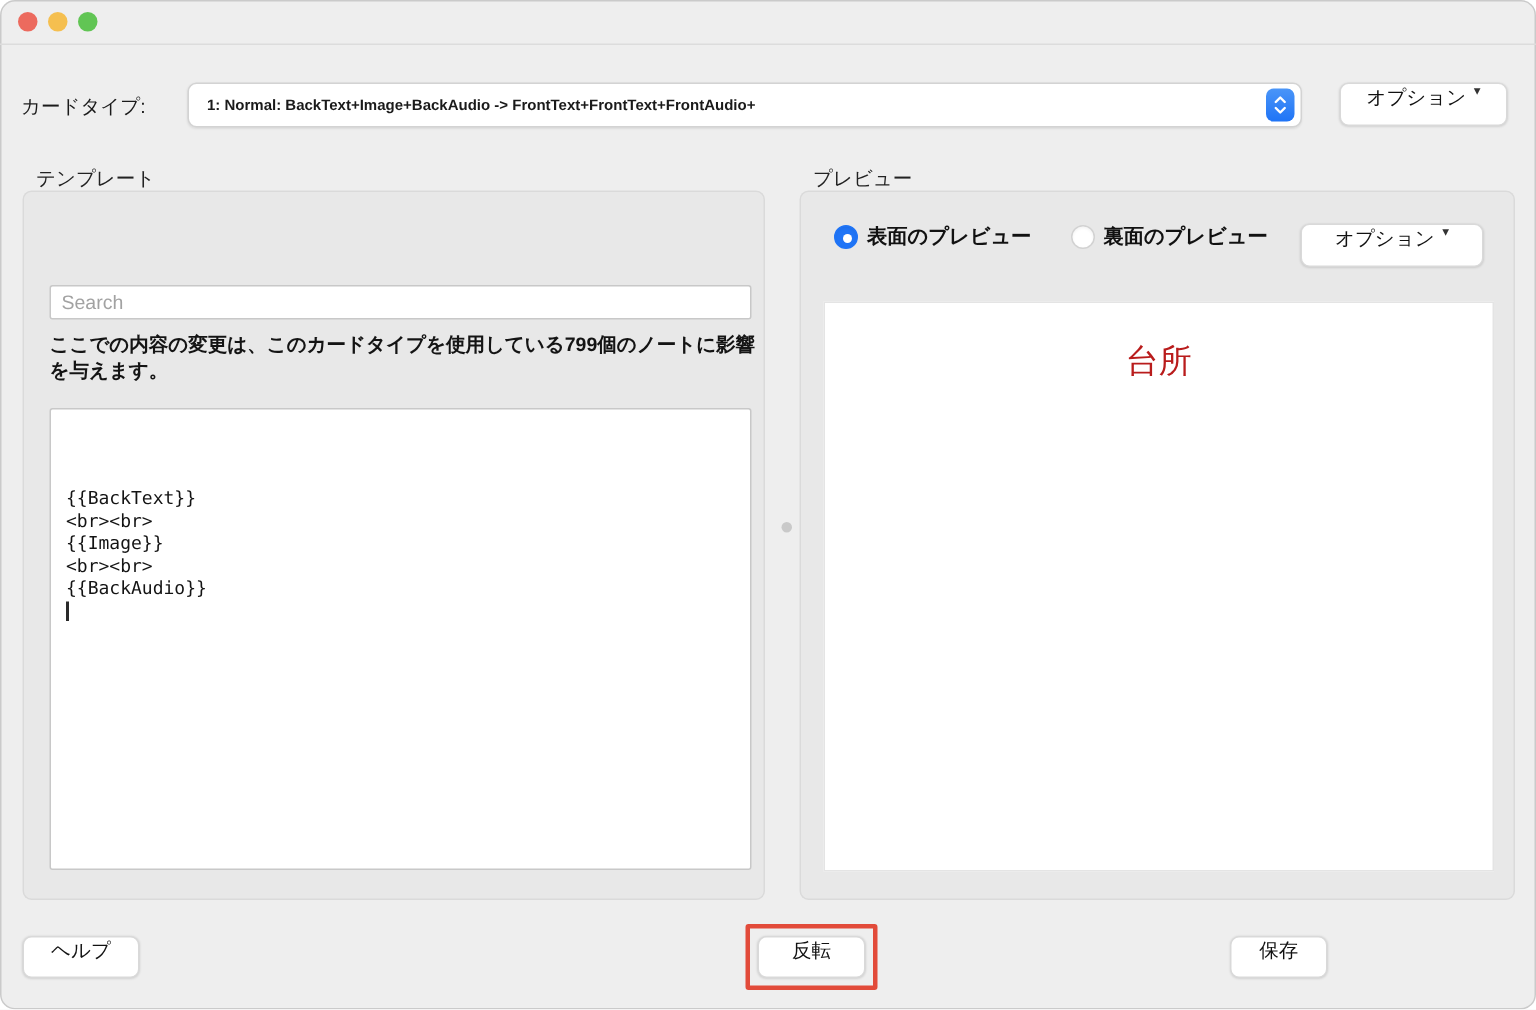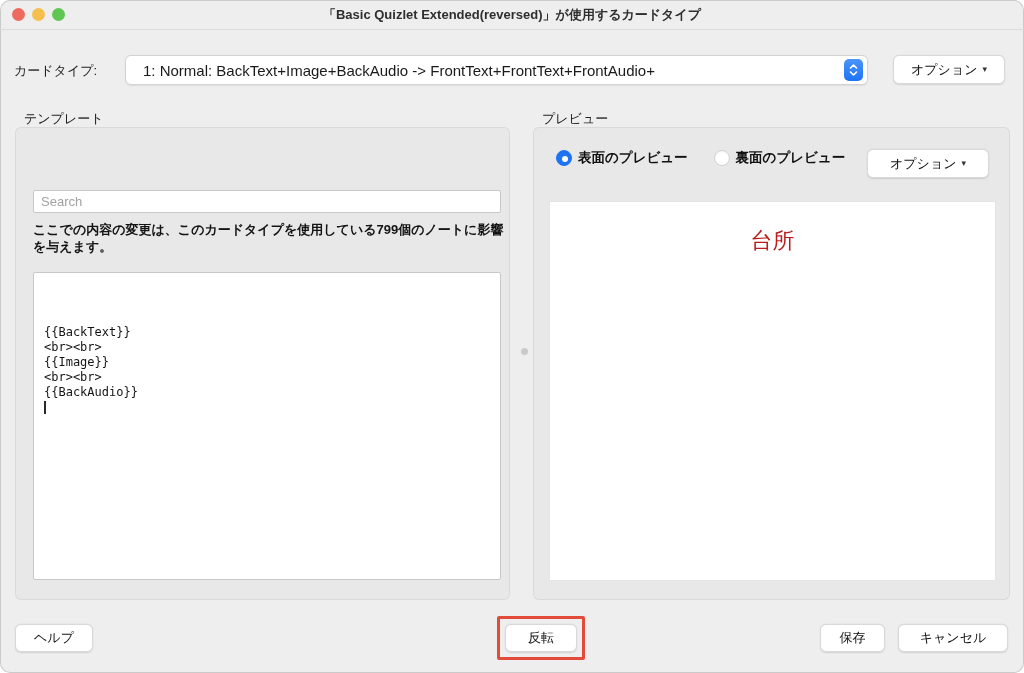--- a/index.html
+++ b/index.html
@@ -22,27 +22,27 @@
   .light.close{background:var(--light-close);}
   .light.min{background:var(--light-min);}
   .light.zoom{background:var(--light-zoom);}
   .title{font-size:13px;font-weight:700;color:#2e2e2e;}
 
   
   .ct-label{position:absolute;left:14px;top:62px;font-size:13px;font-weight:500;color:#1a1a1a;}
   .ct-select{position:absolute;left:125px;top:55px;width:743px;height:30px;background:#fff;
     border:1px solid #d3d3d3;border-radius:6px;display:flex;align-items:center;
     box-shadow:0 .5px 1.5px rgba(0,0,0,.08);cursor:default;}
-  .ct-select .sel-text{padding-left:17px;font-size:15px;font-weight:400;color:#1a1a1a;
+  .ct-select .sel-text{padding-left:12px;font-size:10px;font-weight:700;color:#1a1a1a;
     white-space:nowrap;overflow:hidden;flex:1;}
   .stepper{width:19px;height:22px;border-radius:5px;background:linear-gradient(#4a95f8,var(--accent-blue));
     margin-right:4px;flex:none;display:flex;align-items:center;justify-content:center;}
 
   .btn{background:#fff;border:1px solid #d9d9d9;border-radius:6px;font-size:13px;font-weight:500;
-    color:#111;display:flex;align-items:center;justify-content:center;
+    color:#111;display:flex;justify-content:center;
     box-shadow:0 .5px 1.5px rgba(0,0,0,.12);cursor:default;gap:5px;}
   .caret-down{font-size:9px;color:#333;line-height:1;}
 
   .ct-options{position:absolute;left:893px;top:55px;width:112px;height:29px;}
 
   
   .sec-label{position:absolute;font-size:13px;color:#222;}
   .sec-label.left{left:24px;top:110px;}
   .sec-label.right{left:542px;top:110px;}
 
@@ -103,21 +103,20 @@
 <body>
 
 <div class="window">
 
   <div class="titlebar">
     <div class="lights">
       <span class="light close"></span>
       <span class="light min"></span>
       <span class="light zoom"></span>
     </div>
-    <div class="title">「Basic Quizlet Extended(reversed)」が使用するカードタイプ</div>
   </div>
 
   <div class="ct-label">カードタイプ:</div>
   <div class="ct-select">
     <span class="sel-text">1: Normal: BackText+Image+BackAudio -&gt; FrontText+FrontText+FrontAudio+</span>
     <span class="stepper">
       <svg width="11" height="14" viewBox="0 0 11 14">
         <polyline points="2.5,5 5.5,2 8.5,5" fill="none" stroke="#fff" stroke-width="1.6" stroke-linecap="round" stroke-linejoin="round"></polyline>
         <polyline points="2.5,9 5.5,12 8.5,9" fill="none" stroke="#fff" stroke-width="1.6" stroke-linecap="round" stroke-linejoin="round"></polyline>
       </svg>
@@ -170,15 +169,14 @@
     </div>
   </div>
 
   <div class="splitter-dot"></div>
 
   <div class="btn foot-btn btn-help">ヘルプ</div>
   <div class="flip-highlight">
     <div class="btn btn-flip">反転</div>
   </div>
   <div class="btn foot-btn btn-save">保存</div>
-  <div class="btn foot-btn btn-cancel">キャンセル</div>
 
 </div>
 
 </body></html>

